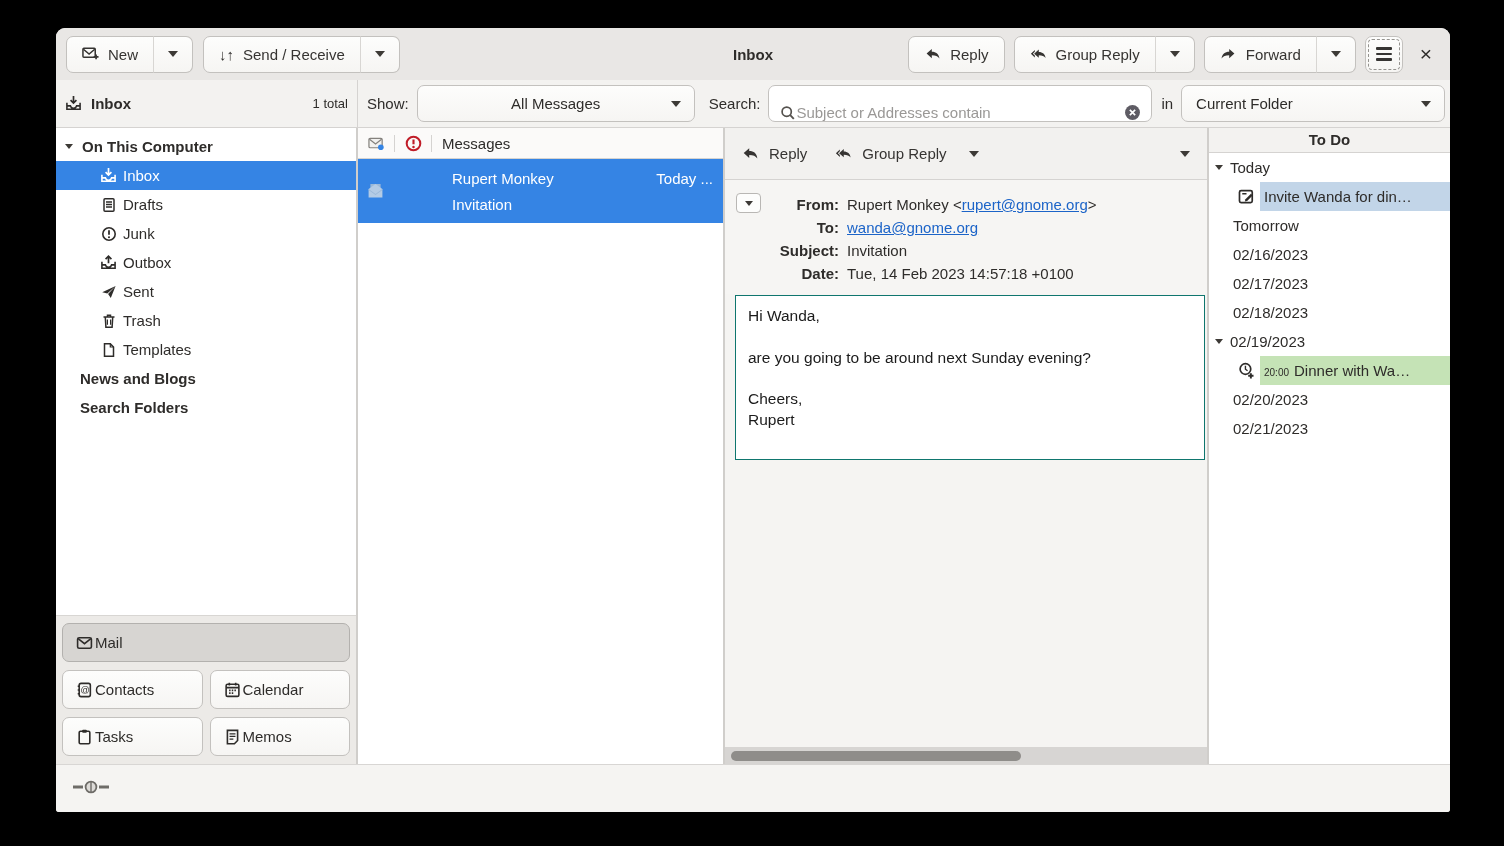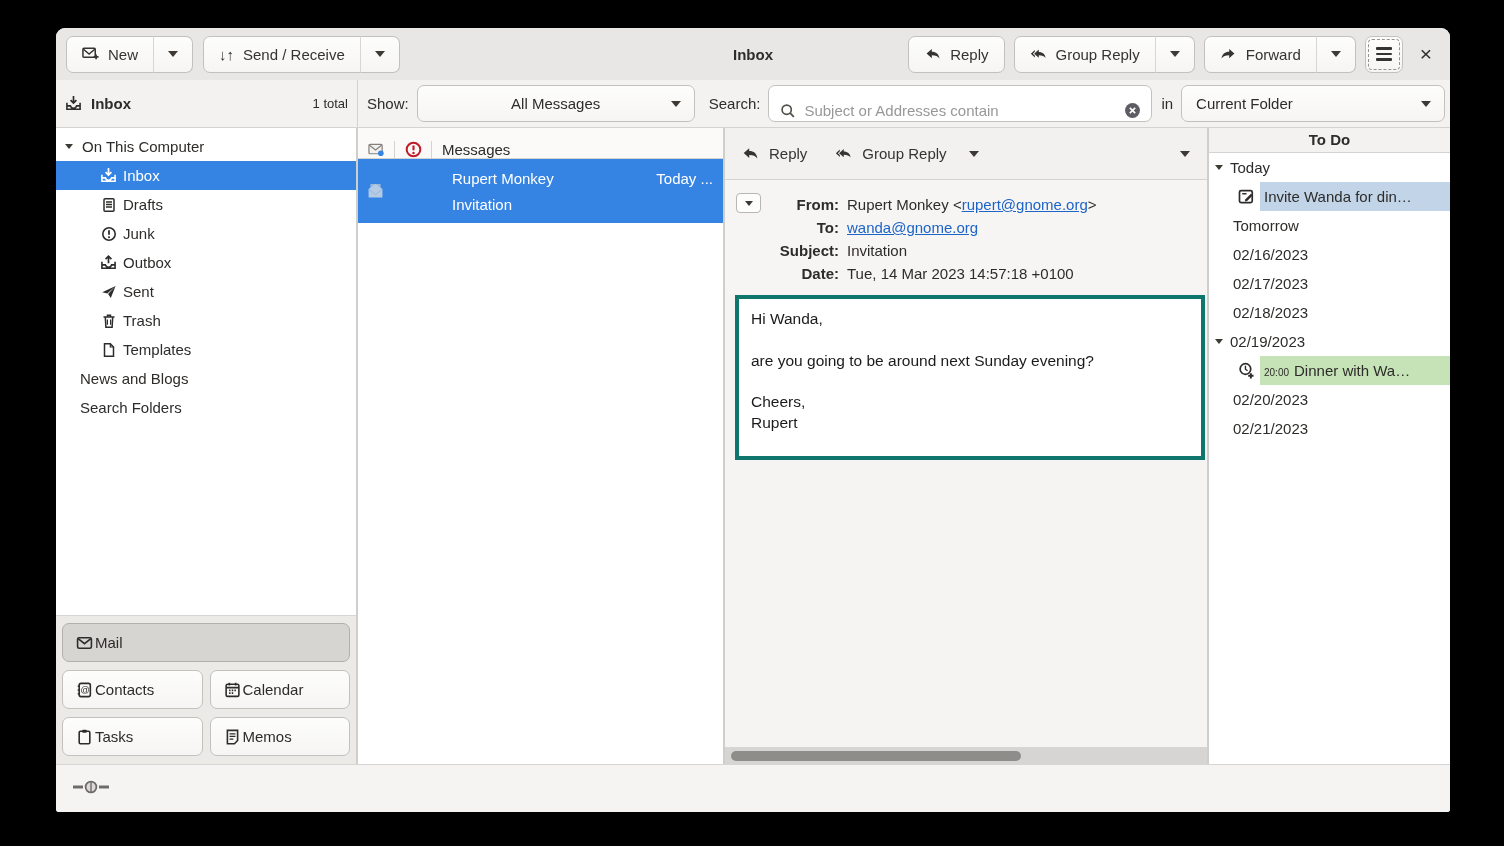--- a/index.html
+++ b/index.html
@@ -35,51 +35,51 @@
   .fb-folder { font-weight:bold; }
   .fb-total { margin-left:auto; font-size:13px; }
   .fb-label { margin-left:9px; flex:none; }
   .combo { position:relative; height:37px; background:linear-gradient(#fdfdfc,#f6f5f3);
            border:1px solid #c3c1be; border-radius:7px; display:flex; align-items:center;
            padding:16px 14px; margin-left:8px; }
   .combo .tri { position:absolute; right:13px; top:15px; }
   .combo-show { width:278px; justify-content:center; }
   .combo-scope { width:264px; margin-right:4px; }
   .entry { width:384px; height:37px; background:#fff; border:1px solid #c3c1be; border-radius:7px;
-           display:flex; align-items:flex-start; gap:8px; padding:16px 10px; margin-left:8px; }
+           display:flex; align-items:flex-end; gap:0; padding:0 10px; margin-left:8px; }
   .entry input { flex:1; border:none; outline:none; background:transparent; font-size:15px;
                  color:#2e2c2a; font-family:inherit; min-width:0; }
   .entry input::placeholder { color:#9a9896; }
 
   
   .main { height:636px; flex:none; display:flex; background:#fff; }
 
   
   .sidebar { width:302px; flex:none; border-right:2px solid #d0cecb; display:flex; flex-direction:column; background:#fff; }
   .tree { flex:1; padding-top:4px; font-size:15px; color:#2e2c2a; }
   .trow { height:29px; display:flex; align-items:center; gap:6px; padding-left:6px; }
   .trow .exp { width:0; height:0; border-left:4.5px solid transparent; border-right:4.5px solid transparent;
                border-top:5.5px solid #3d3a36; margin:0 3px; flex:none; }
-  .trow.root .lbl, .trow.group .lbl { font-weight:normal; }
+  .trow.root .lbl, .trow.group .lbl { font-weight:bold; }
   .trow.group { padding-left:24px; }
   .trow.child { padding-left:44px; }
   .trow.sel { background:#3584e4; color:#fff; }
   .fic { width:17px; height:17px; flex:none; display:flex; align-items:center; justify-content:center; }
   .fic svg { display:block; }
 
   .switcher { background:#eceae7; border-top:1px solid #d8d6d3; padding:7px 6px 8px 6px;
               display:grid; grid-template-columns:1fr 1fr; gap:8px 7px; }
   .sw { height:39px; display:flex; align-items:center; gap:2px; padding-left:13px;
         background:linear-gradient(#fdfdfc,#f6f5f3); border:1px solid #c3c1be; border-radius:7px;
         font-size:15px; color:#2e2c2a; font-family:inherit; }
   .sw-mail { grid-column:1 / 3; background:#d7d5d2; border-color:#b3b1ae; }
 
   
   .msglist { width:367px; flex:none; border-right:2px solid #d0cecb; display:flex; flex-direction:column; background:#fff; }
-  .ml-header { height:31px; flex:none; display:flex; align-items:flex-end; background:#fbfaf9;
+  .ml-header { height:31px; flex:none; display:flex; align-items:center; background:#fbfaf9;
                border-bottom:1px solid #d5d3d1; font-size:15px; color:#2e2c2a; }
   .mlc { display:flex; align-items:center; justify-content:center; }
   .mlc1 { width:37px; border-right:1px solid #d5d3d1; flex:none; }
   .mlc2 { width:37px; border-right:1px solid #d5d3d1; flex:none; }
   .mlc3 { flex:1; justify-content:flex-start; padding-left:10px; }
   .ml-row { position:relative; height:64px; background:#3584e4; color:#fff; font-size:15px; }
   .ml-env { position:absolute; left:9px; top:23px; }
   .ml-line1 { display:flex; padding:11px 10px 0 94px; }
   .ml-date { margin-left:auto; }
   .ml-line2 { padding:9px 10px 0 94px; }
@@ -94,21 +94,21 @@
   .pt-tri-end { margin-left:auto; }
   .pheaders { position:relative; flex:none; background:#f6f5f3; padding:13px 0 9px 44px; }
   .collapse-btn { position:absolute; left:11px; top:13px; width:25px; height:20px;
                   background:#fdfdfc; border:1px solid #b9b7b4; border-radius:4px;
                   display:flex; align-items:center; justify-content:center; }
   .collapse-btn .exp { width:0; height:0; border-left:4.5px solid transparent; border-right:4.5px solid transparent;
                        border-top:5.5px solid #3d3a36; }
   .hrow { display:flex; font-size:15px; line-height:23px; color:#2e2c2a; }
   .hlabel { width:78px; flex:none; text-align:right; font-weight:bold; padding-right:8px; }
   .hvalue a { color:#1c64c8; text-decoration:underline; }
-  .pcard { margin:1px 2px 0 10px; flex:none; height:165px; background:#fff; border:4px solid #0f766e;
+  .pcard { margin:1px 2px 0 10px; flex:none; height:165px; background:#fff; border:1px solid #0f766e;
            padding:10px 12px; font-size:15.5px; line-height:20.8px; color:#1b1b1b; white-space:pre-line; overflow:hidden; }
   .pfiller { flex:1; }
   .hscroll { height:17px; flex:none; background:#d7d5d3; display:flex; align-items:center; }
   .hthumb { width:290px; height:10px; margin-left:6px; background:#8f8d8a; border-radius:5px; }
 
   
   .todo { width:243px; flex:none; border-left:2px solid #d0cecb; background:#fff; display:flex; flex-direction:column; }
   .td-header { height:25px; flex:none; background:#f3f2f0; border-bottom:1px solid #d5d3d1;
                font-weight:bold; font-size:15px; line-height:24px; text-align:center; color:#2e2c2a; }
   .td-row { height:29px; flex:none; display:flex; align-items:center; font-size:15px; color:#2e2c2a; }
@@ -471,21 +471,21 @@
           <div class="hrow">
             <span class="hlabel">To:</span>
             <span class="hvalue"><a href="#">wanda@gnome.org</a></span>
           </div>
           <div class="hrow">
             <span class="hlabel">Subject:</span>
             <span class="hvalue">Invitation</span>
           </div>
           <div class="hrow">
             <span class="hlabel">Date:</span>
-            <span class="hvalue">Tue, 14 Mar 2023 14:57:18 +0100</span>
+            <span class="hvalue">Tue, 14 Feb 2023 14:57:18 +0100</span>
           </div>
         </div>
 
         <div class="pcard">Hi Wanda,
 
 are you going to be around next Sunday evening?
 
 Cheers,
 Rupert</div>
         <div class="pfiller"></div>

